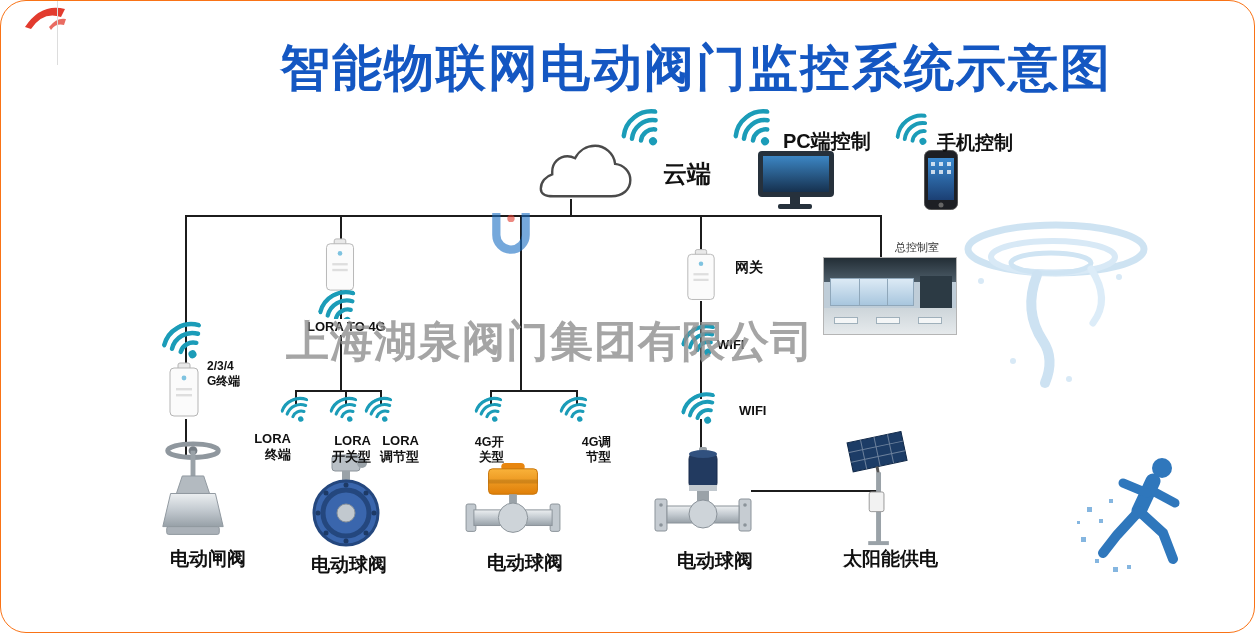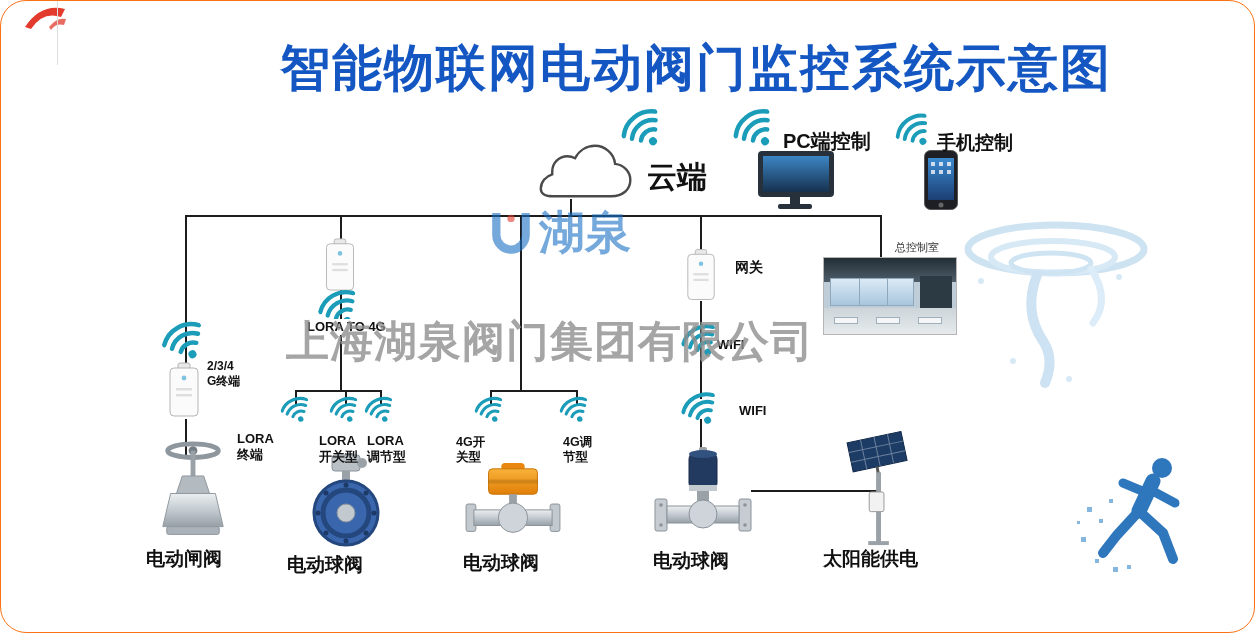--- a/index.html
+++ b/index.html
@@ -2,21 +2,21 @@
 <html><head>
 <meta charset="utf-8">
 <style>
   *{margin:0;padding:0;box-sizing:border-box}
   html,body{background:#fff}
   body{font-family:"Liberation Sans","DejaVu Sans",sans-serif;color:#111}
   .canvas{position:relative;width:1255px;height:633px;background:#fff;border:1px solid #f97316;border-radius:26px;overflow:hidden}
   .line{position:absolute;background:#1c1c1c;z-index:1}
   .lbl{position:absolute;color:#111;font-weight:700;line-height:1.22;z-index:3}
   .pre{white-space:pre-line}
-  .ctr{text-align:left}
+  .ctr{text-align:right}
   .tag{background:#fff;padding:0 2px}
   .title{position:absolute;left:250px;top:34px;width:890px;text-align:center;
          font-size:50px;font-weight:900;color:#1457c2;letter-spacing:2px;z-index:3}
   .wifi{position:absolute;color:#1b9cb8;z-index:2;line-height:0}
   .wifi svg{width:100%;height:100%}
   .dev{position:absolute;z-index:2;line-height:0}
   .wm-co{position:absolute;left:285px;top:312px;width:600px;font-size:43px;font-weight:700;
          color:#8f8f8f;opacity:.8;letter-spacing:1px;z-index:4;white-space:nowrap}
   .wm-logo{position:absolute;left:488px;top:208px;z-index:4;opacity:.6;display:flex;align-items:flex-start;gap:6px}
   .wm-logo .txt{font-size:46px;font-weight:900;color:#1a6fc4;line-height:1}
@@ -116,21 +116,20 @@
     </svg>
   </div>
 
   <div class="title">智能物联网电动阀门监控系统示意图</div>
 
   <div class="wm-logo">
     <svg width="44" height="50" viewBox="0 0 48 54">
       <path d="M8 4 v24 a16 16 0 0 0 32 0 v-24" stroke="#1a6fc4" stroke-width="9" fill="none"></path>
       <circle cx="24" cy="10" r="4" fill="#e23b2e"></circle>
     </svg>
-    <span class="txt">湖泉</span>
   </div>
   <div class="wm-co">上海湖泉阀门集团有限公司</div>
 
   <div class="line" style="left:184px;top:214px;width:697px;height:2px"></div>
   <div class="line" style="left:569px;top:198px;width:2px;height:18px"></div>
   <div class="line" style="left:184px;top:215px;width:2px;height:150px"></div>
   <div class="line" style="left:184px;top:418px;width:2px;height:40px"></div>
   <div class="line" style="left:339px;top:215px;width:2px;height:176px"></div>
   <div class="line" style="left:294px;top:389px;width:87px;height:2px"></div>
   <div class="line" style="left:294px;top:389px;width:2px;height:14px"></div>
@@ -145,21 +144,21 @@
   <div class="line" style="left:699px;top:300px;width:2px;height:98px"></div>
   <div class="line" style="left:699px;top:418px;width:2px;height:36px"></div>
   <div class="line" style="left:879px;top:215px;width:2px;height:42px"></div>
   <div class="line" style="left:750px;top:489px;width:126px;height:2px"></div>
 
   <div class="dev" style="left:536px;top:138px;width:100px;height:66px">
     <svg viewBox="0 0 105 65" width="100" height="66">
       <path d="M25 58 L78 58 C90 58 98 51 98 41 C98 32 91 25 82 24 C81 13 71 5 61 5 C52 5 44 10 40 18 C38 17 35 16 32 16 C23 16 16 23 16 32 C16 33 16 34 16 35 C9 37 4 43 4 50 C4 56 10 58 17 58 Z" fill="#ffffff" stroke="#4a4a4a" stroke-width="2.5"></path>
     </svg>
   </div>
-  <div class="lbl" style="left:646px;top:158px;font-size:30px">云端</div>
+  <div class="lbl" style="left:662px;top:158px;font-size:24px">云端</div>
   <div class="wifi" style="left:622px;top:110px;width:44px;height:40px;transform:rotate(-38deg)">
     <svg viewBox="0 0 44 40">
         <use href="#wifi-sym"></use>
       </svg>
   </div>
 
   <div class="wifi" style="left:734px;top:110px;width:44px;height:40px;transform:rotate(-38deg)">
     <svg viewBox="0 0 44 40">
         <use href="#wifi-sym"></use>
       </svg>

